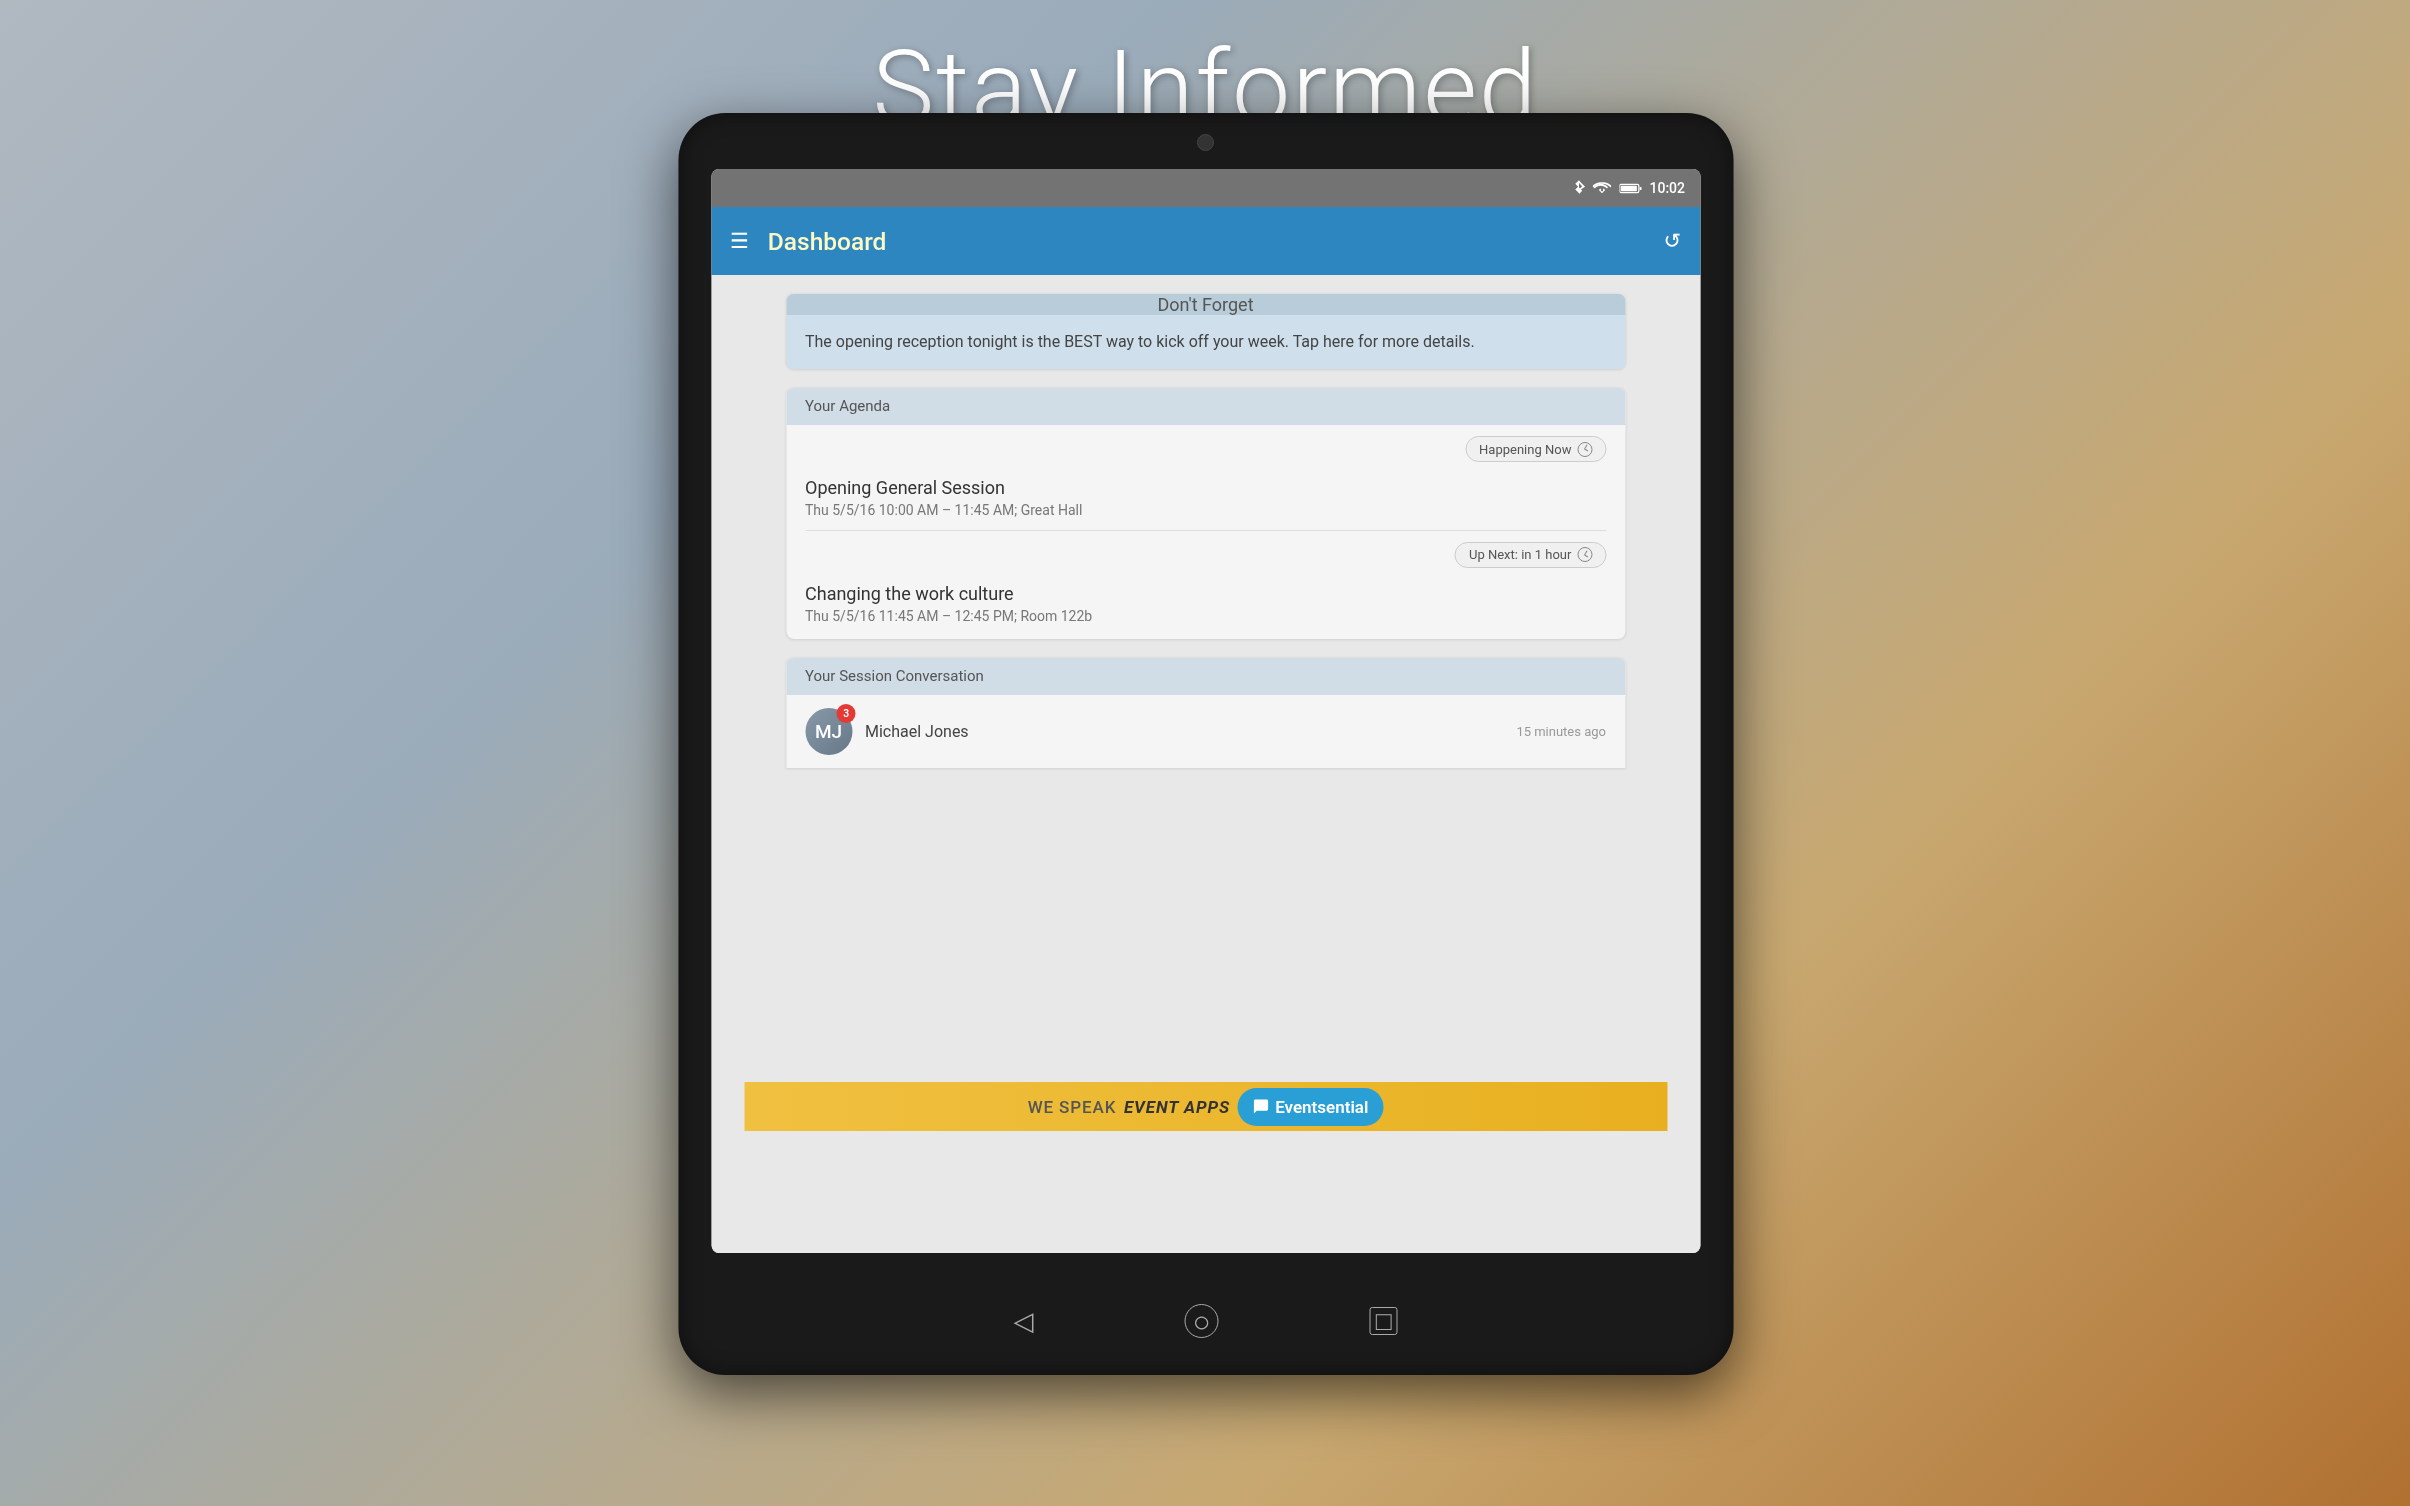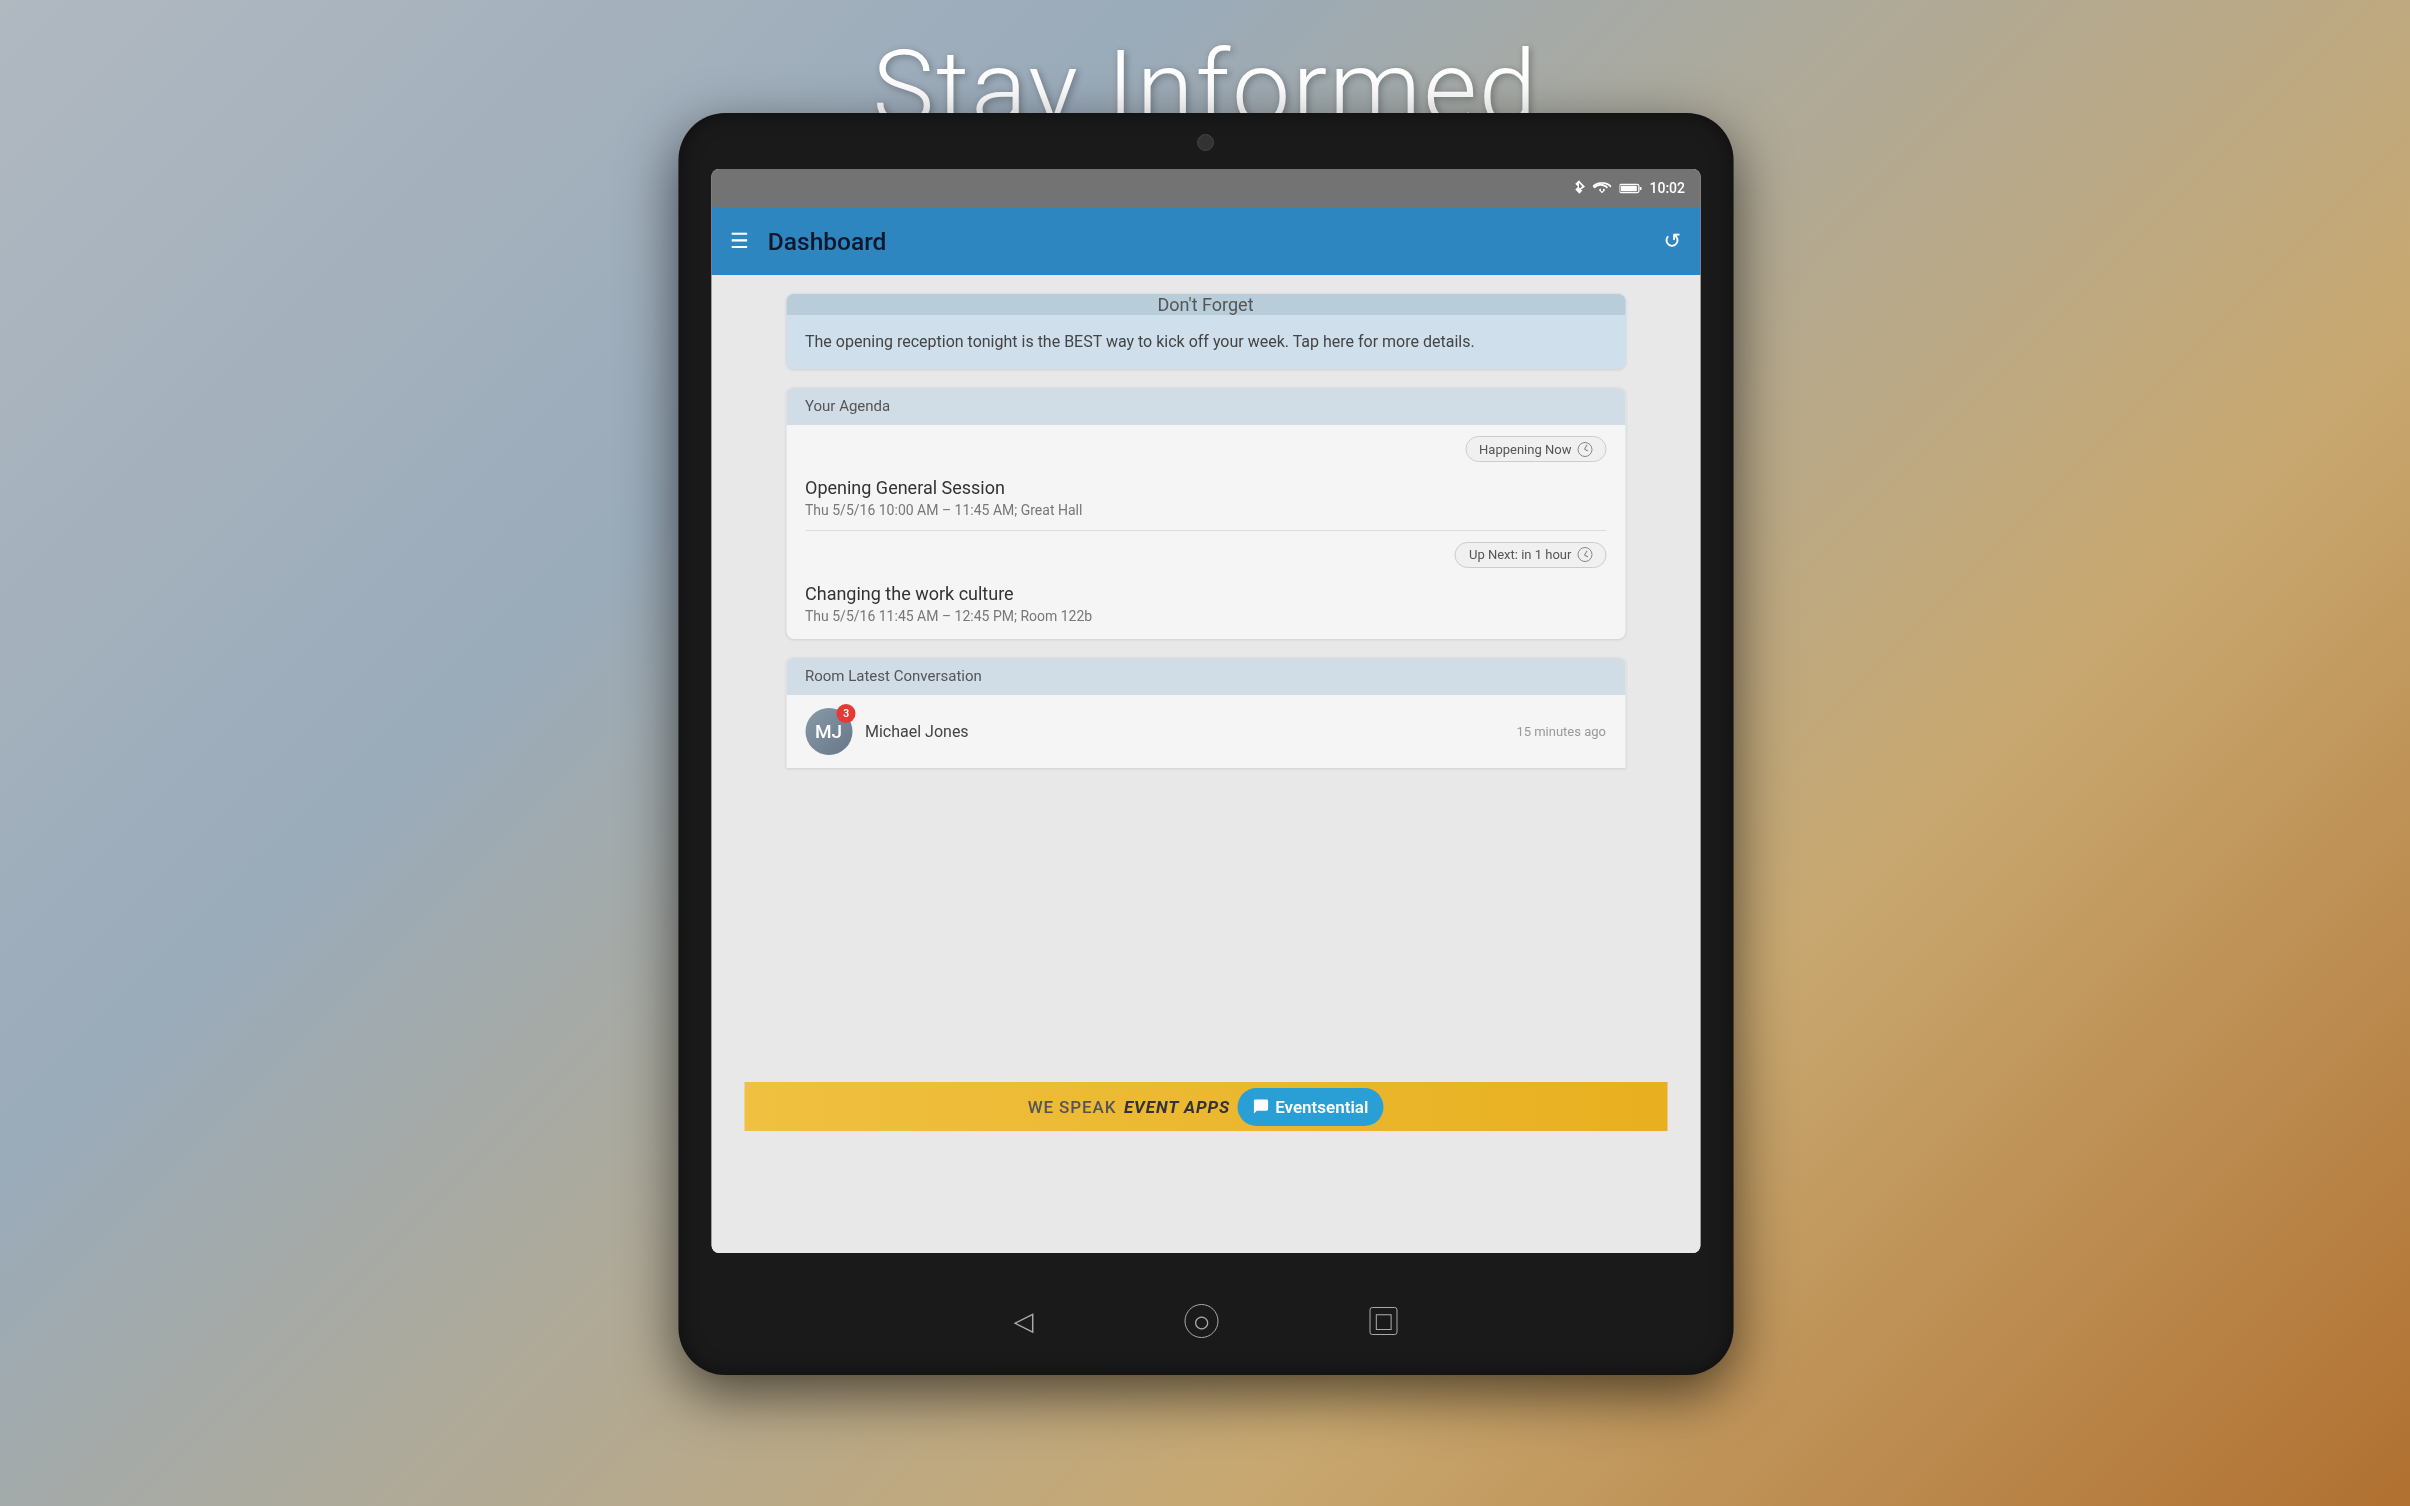--- a/index.html
+++ b/index.html
@@ -131,21 +131,21 @@
     }
 
     .hamburger {
       color: white;
       font-size: 21px;
       margin-right: 19px;
       cursor: pointer;
     }
 
     .app-bar-title {
-      color: #0f172a;
+      color: #fef9c3;
       font-size: 24.5px;
       font-weight: 500;
       flex: 1;
     }
 
     .refresh-btn {
       color: white;
       font-size: 21px;
       cursor: pointer;
     }
@@ -480,21 +480,21 @@
               </div>
             </div>
             <div class="session-title">Changing the work culture</div>
             <div class="session-details">Thu 5/5/16 11:45 AM – 12:45 PM; Room 122b</div>
           </div>
 
         </div>
       </div>
 
       <div class="conversation-card">
-        <div class="card-header">Room Latest Conversation</div>
+        <div class="card-header">Your Session Conversation</div>
         <div class="convo-item">
           <div class="avatar-wrap">
             <div class="avatar-circle">
               <span>MJ</span>
             </div>
             <div class="badge-count">3</div>
           </div>
           <span class="convo-name">Michael Jones</span>
           <span class="convo-time">15 minutes ago</span>
         </div>

